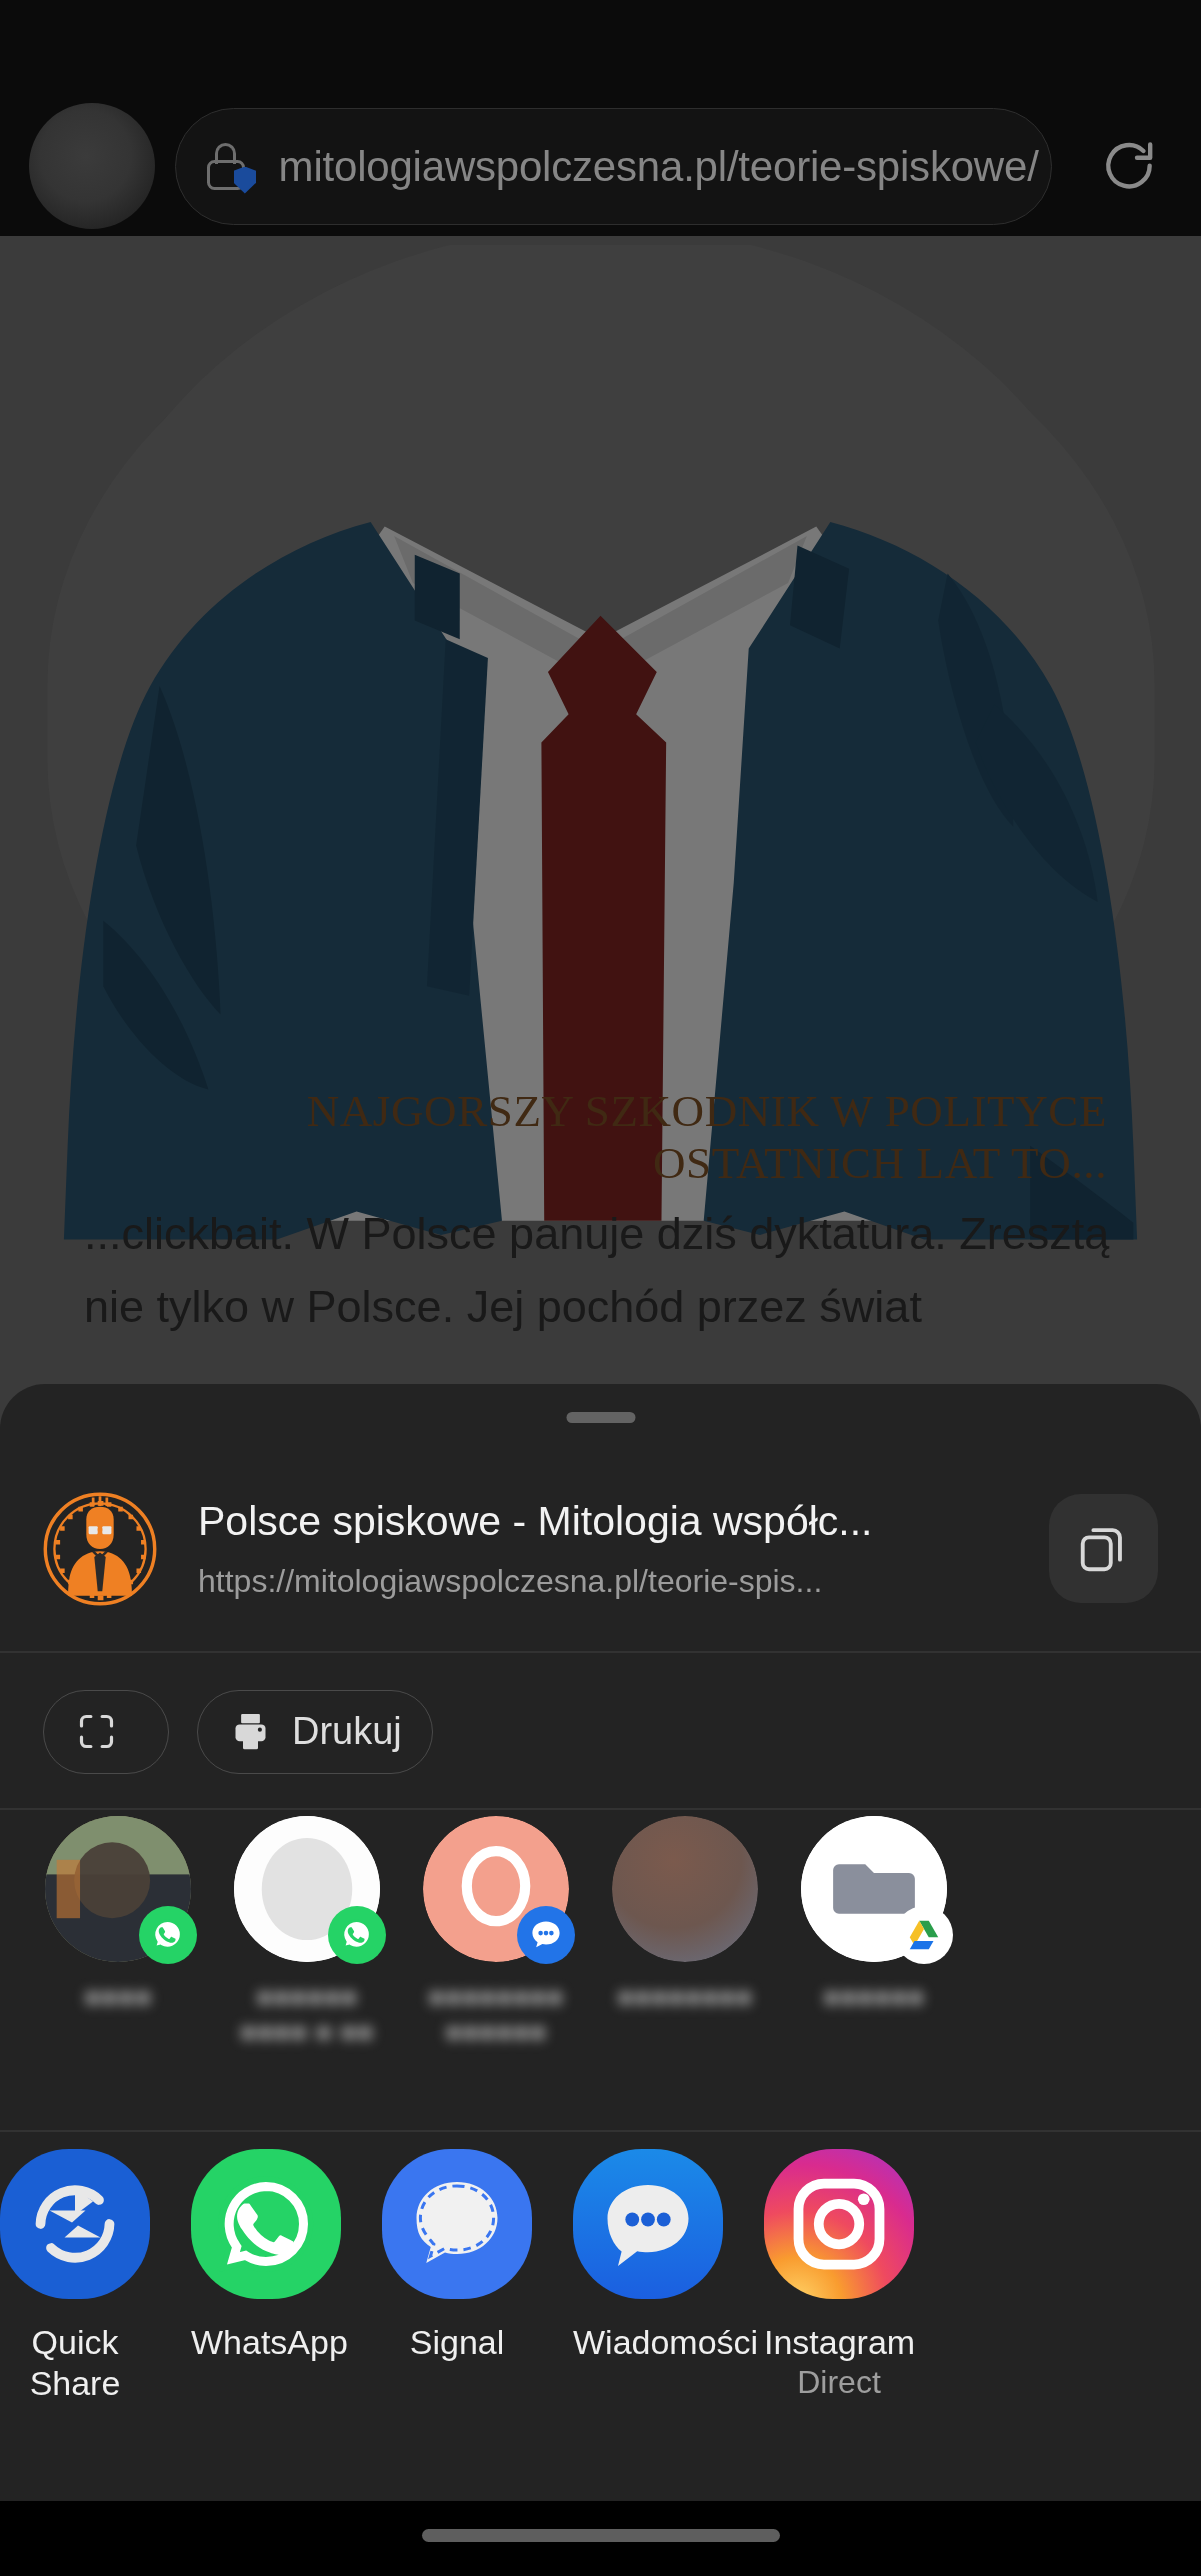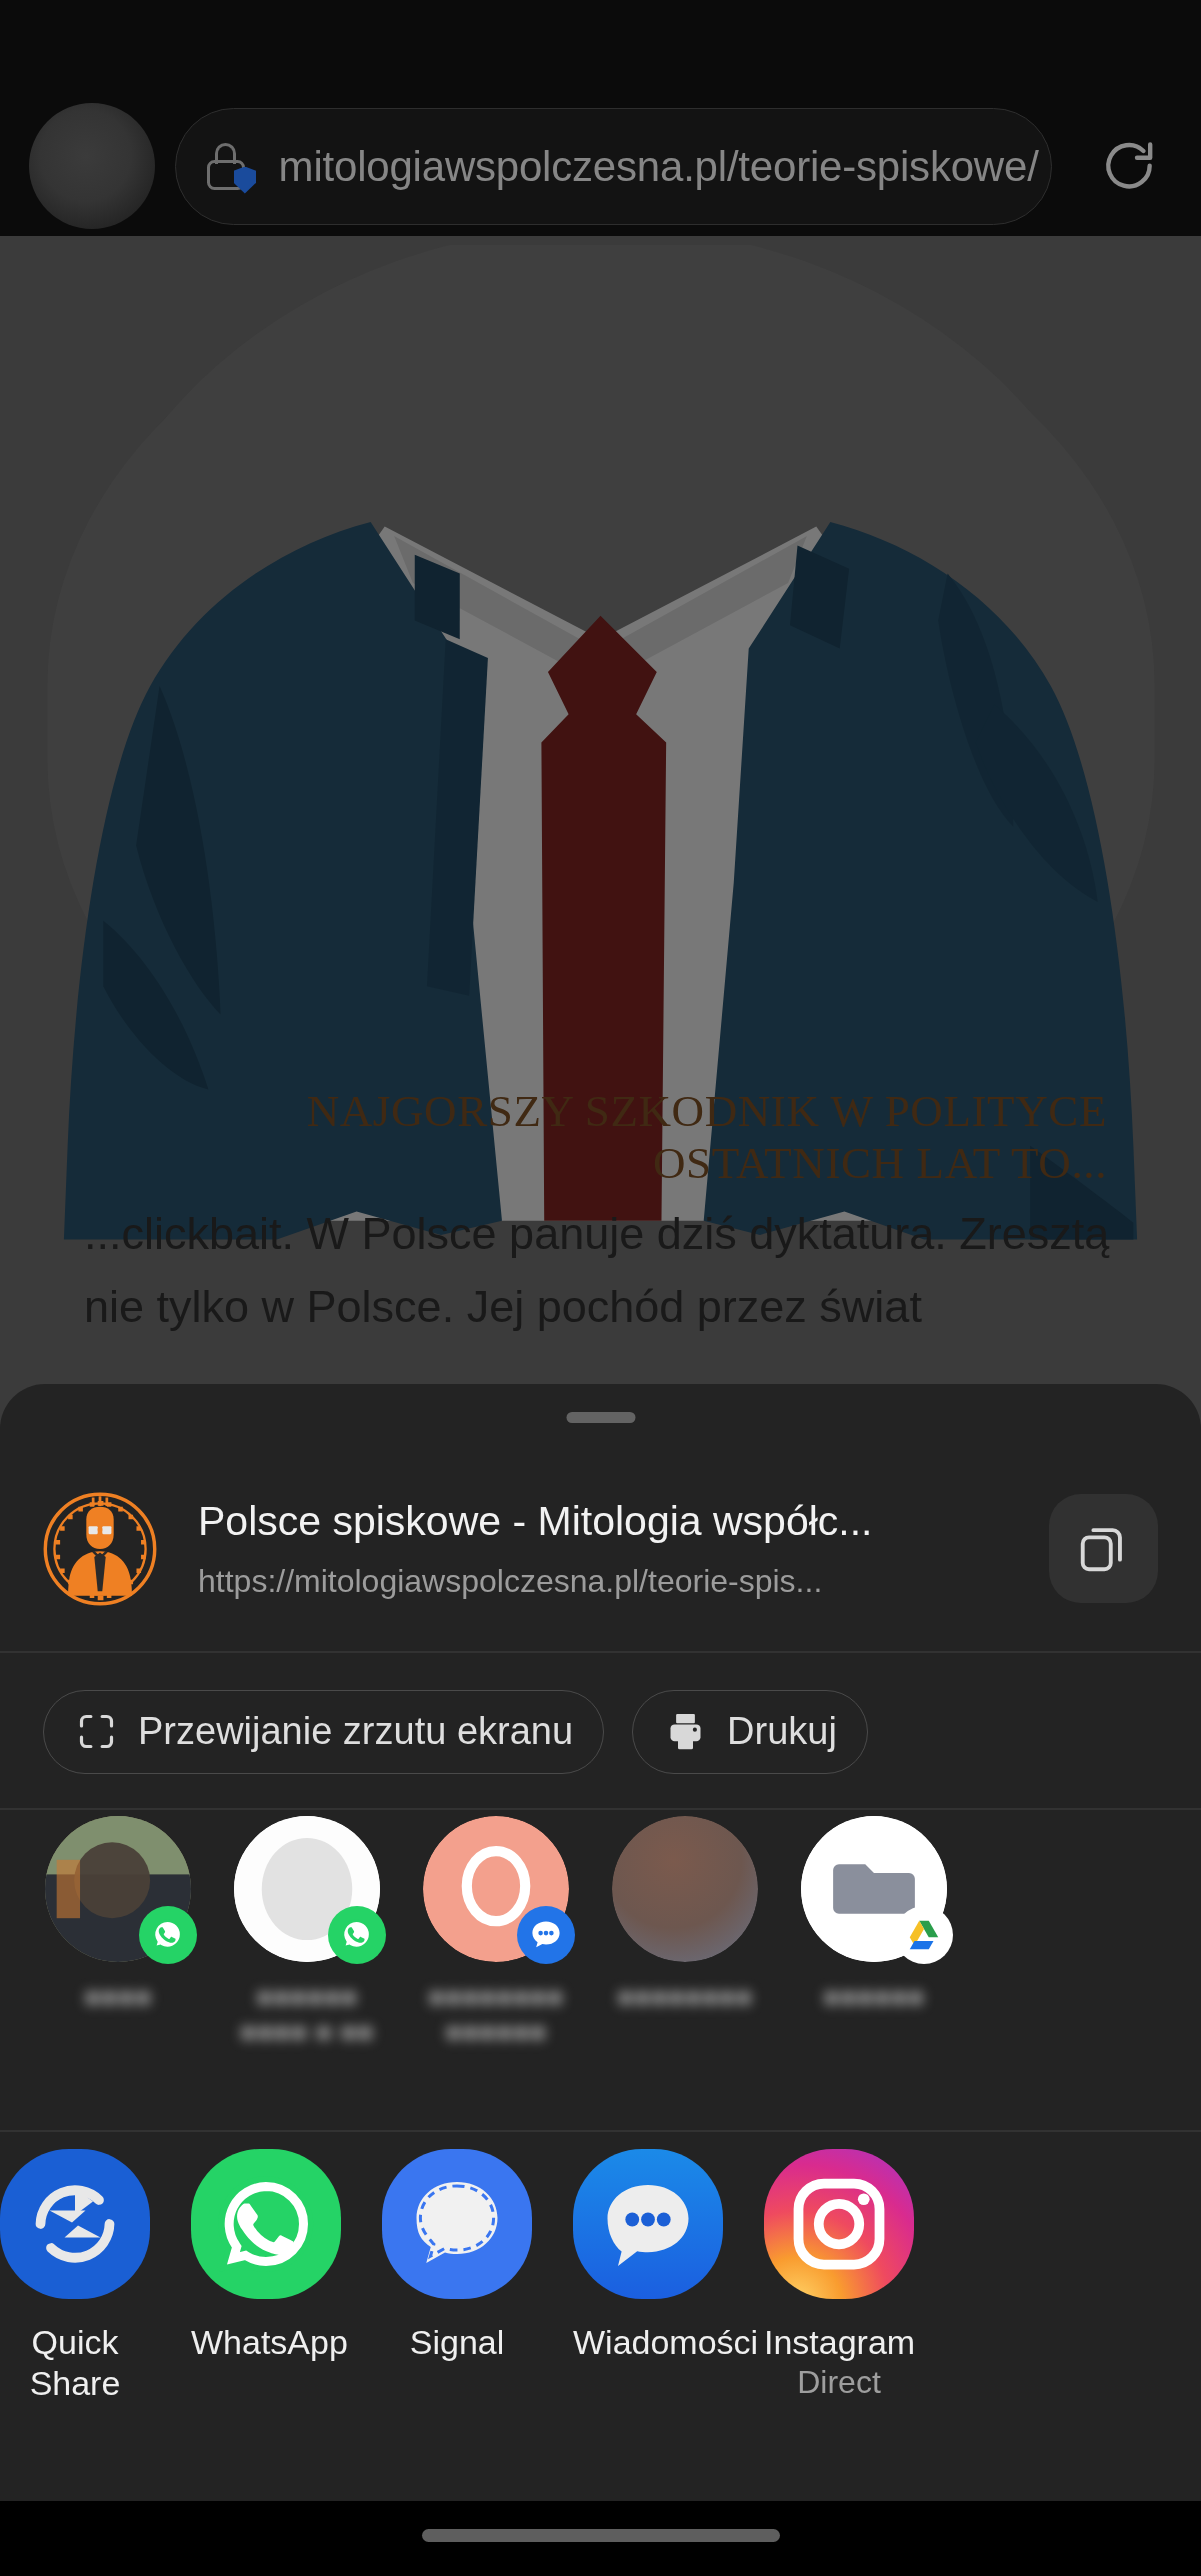--- a/index.html
+++ b/index.html
@@ -266,21 +266,20 @@
     <div class="chips">
       <div class="chip">
         <span class="chip-ico">
           <svg width="45" height="45" viewBox="0 0 24 24" fill="none" stroke="#d8d8d8" stroke-width="1.7" stroke-linecap="round">
             <path d="M9 4H6.5A2.5 2.5 0 0 0 4 6.5V9"></path>
             <path d="M15 4h2.5A2.5 2.5 0 0 1 20 6.5V9"></path>
             <path d="M9 20H6.5A2.5 2.5 0 0 1 4 17.5V15"></path>
             <path d="M15 20h2.5a2.5 2.5 0 0 0 2.5-2.5V15"></path>
           </svg>
         </span>
-        <span class="chip-label">Przewijanie zrzutu ekranu</span>
       </div>
 
       <div class="chip">
         <span class="chip-ico">
           <svg width="45" height="45" viewBox="0 0 24 24" fill="#d8d8d8">
             <rect x="7" y="2.6" width="10" height="5" rx="0.6"></rect>
             <rect x="4" y="8.2" width="16" height="9" rx="2.2"></rect>
             <circle cx="17" cy="11" r="1.1" fill="#232323"></circle>
             <rect x="8" y="14.2" width="8" height="7.2" rx="0.8"></rect>
           </svg>

